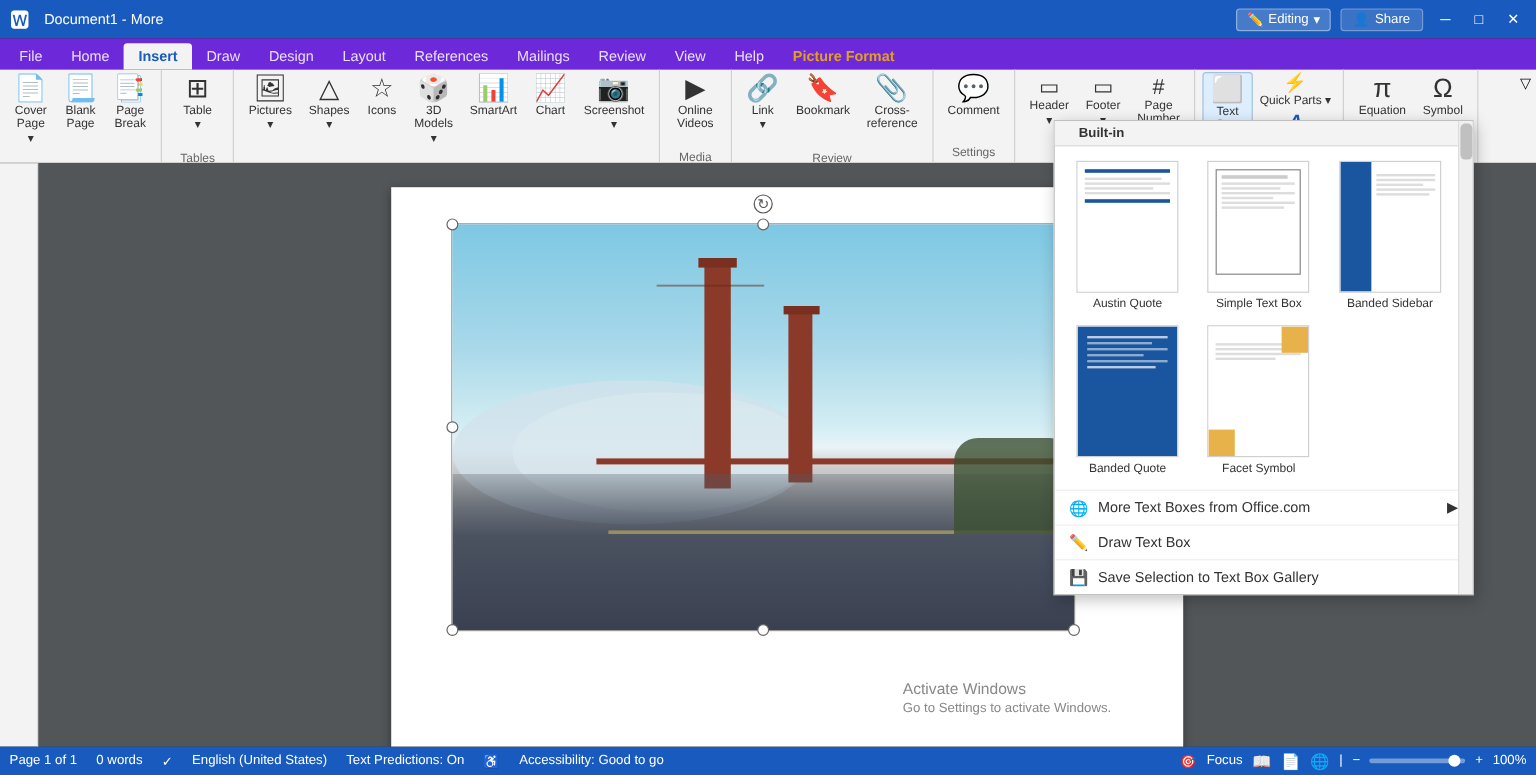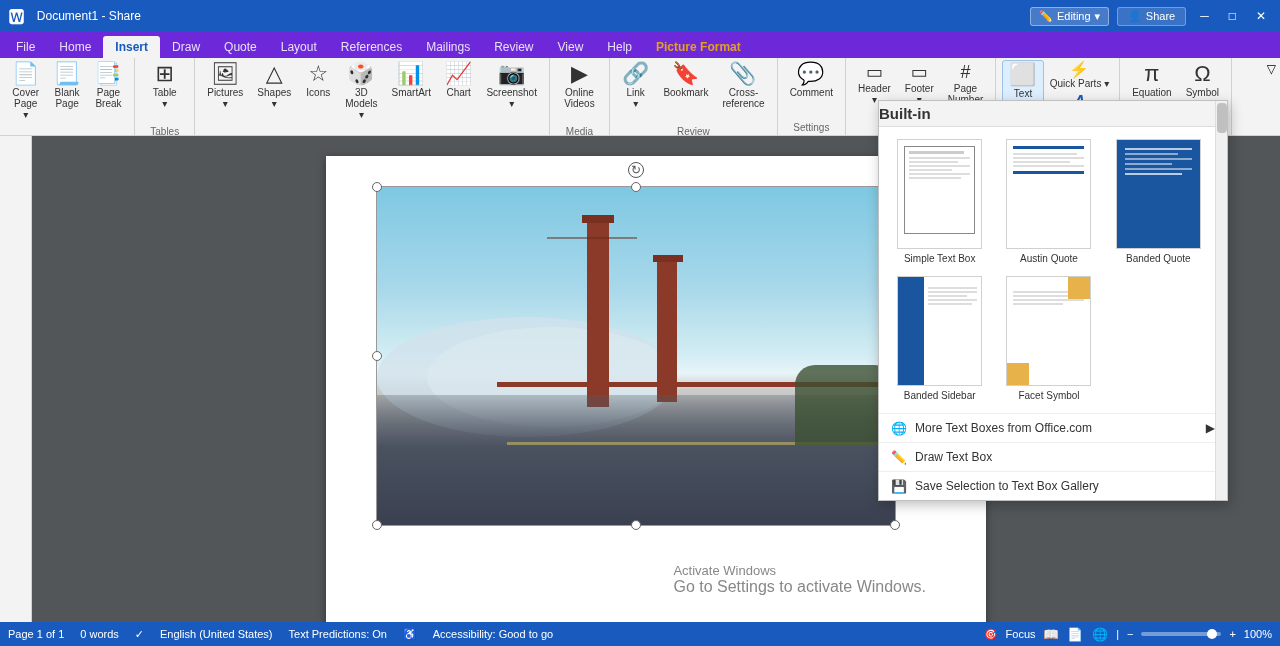--- a/index.html
+++ b/index.html
@@ -99,22 +99,22 @@
       top: 100px;
       left: 878px;
       width: 350px;
       background: white;
       border: 1px solid #c0c0c0;
       box-shadow: 2px 4px 12px rgba(0,0,0,0.25);
       z-index: 100;
     }
     .dropdown-header {
       background: #f3f3f3;
-      padding: 4px 0;
-      font-size: 15px;
+      padding: 4px 20px;
+      font-size: 11px;
       font-weight: 600;
       color: #333;
       border-bottom: 1px solid #ddd;
     }
     .textbox-gallery {
       display: grid;
       grid-template-columns: repeat(3, 1fr);
       gap: 0;
       padding: 6px;
       max-height: 320px;
@@ -291,21 +291,21 @@
       color: #333;
     }
     .ribbon-btn-small .rb-icon-sm { font-size: 16px; line-height: 1; }
   </style>
 </head>
 <body>
 
 <div id="title-bar">
   <div class="title-left">
     <span style="font-size:18px;">🆆</span>
-    <span>Document1 - Share</span>
+    <span>Document1 - More</span>
   </div>
   <div class="title-right">
     <div class="editing-badge">
       <span>✏️</span>
       <span>Editing</span>
       <span>▾</span>
     </div>
     <button class="title-btn">
       <span>👤</span>
       <span>Share</span>
@@ -314,21 +314,21 @@
     <span style="cursor:pointer;color:white;padding:0 6px;">□</span>
     <span style="cursor:pointer;color:white;padding:0 6px;">✕</span>
   </div>
 </div>
 
 <div id="ribbon-tabs">
   <div class="ribbon-tab">File</div>
   <div class="ribbon-tab">Home</div>
   <div class="ribbon-tab active">Insert</div>
   <div class="ribbon-tab">Draw</div>
-  <div class="ribbon-tab">Quote</div>
+  <div class="ribbon-tab">Design</div>
   <div class="ribbon-tab">Layout</div>
   <div class="ribbon-tab">References</div>
   <div class="ribbon-tab">Mailings</div>
   <div class="ribbon-tab">Review</div>
   <div class="ribbon-tab">View</div>
   <div class="ribbon-tab">Help</div>
   <div class="ribbon-tab" style="color:#e3a020;font-weight:600;">Picture Format</div>
 </div>
 
 <div id="ribbon-content">
@@ -546,94 +546,94 @@
         <div class="selection-handle ml"></div>
         <div class="selection-handle mr"></div>
         <div class="selection-handle bl"></div>
         <div class="selection-handle bc"></div>
         <div class="selection-handle br"></div>
       </div>
 
       <div style="position:absolute;bottom:60px;right:60px;color:#888;font-size:13px;">
         
         Activate Windows<br>
-        <span style="font-size:16px;">Go to Settings to activate Windows.</span>
+        <span style="font-size:11px;">Go to Settings to activate Windows.</span>
       </div>
     </div>
   </div>
 </div>
 
 <div id="textbox-dropdown">
 
   <div style="position:absolute;right:0;top:0;bottom:0;width:12px;background:#f0f0f0;border-left:1px solid #ddd;z-index:10;">
     <div style="width:10px;height:30px;background:#c0c0c0;border-radius:4px;margin:2px auto;"></div>
   </div>
 
   <div class="dropdown-header">Built-in</div>
 
   <div class="textbox-gallery" style="padding-right:14px;">
+
+    <div class="textbox-gallery-item">
+      <div class="textbox-preview">
+        <div style="height:100%;padding:6px;background:white;">
+          <div style="height:3px;background:#1a56a0;margin-bottom:4px;"></div>
+          <div style="height:2px;background:#ddd;margin-bottom:2px;width:90%;"></div>
+          <div style="height:2px;background:#ddd;margin-bottom:2px;"></div>
+          <div style="height:2px;background:#ddd;margin-bottom:2px;width:80%;"></div>
+          <div style="height:2px;background:#ddd;margin-bottom:4px;"></div>
+          <div style="height:3px;background:#1a56a0;"></div>
+        </div>
+      </div>
+      <span class="item-label">Austin Quote</span>
+    </div>
 
     <div class="textbox-gallery-item">
       <div class="textbox-preview">
         <div style="margin:6px;border:1px solid #888;height:88px;padding:4px;background:white;">
           <div style="height:3px;background:#ccc;margin-bottom:3px;width:90%;"></div>
           <div style="height:2px;background:#ddd;margin-bottom:2px;"></div>
           <div style="height:2px;background:#ddd;margin-bottom:2px;width:80%;"></div>
           <div style="height:2px;background:#ddd;margin-bottom:2px;"></div>
           <div style="height:2px;background:#ddd;margin-bottom:2px;width:70%;"></div>
           <div style="height:2px;background:#ddd;margin-bottom:2px;"></div>
           <div style="height:2px;background:#ddd;width:85%;"></div>
         </div>
       </div>
       <span class="item-label">Simple Text Box</span>
     </div>
 
-    <div class="textbox-gallery-item">
-      <div class="textbox-preview">
-        <div style="height:100%;padding:6px;background:white;">
-          <div style="height:3px;background:#1a56a0;margin-bottom:4px;"></div>
-          <div style="height:2px;background:#ddd;margin-bottom:2px;width:90%;"></div>
-          <div style="height:2px;background:#ddd;margin-bottom:2px;"></div>
-          <div style="height:2px;background:#ddd;margin-bottom:2px;width:80%;"></div>
-          <div style="height:2px;background:#ddd;margin-bottom:4px;"></div>
-          <div style="height:3px;background:#1a56a0;"></div>
-        </div>
-      </div>
-      <span class="item-label">Austin Quote</span>
-    </div>
-
-
-    <div class="textbox-gallery-item">
-      <div class="textbox-preview">
-        <div style="height:100%;background:#1a56a0;padding:8px;">
-          <div style="height:2px;background:rgba(255,255,255,0.7);margin-bottom:3px;"></div>
-          <div style="height:2px;background:rgba(255,255,255,0.5);margin-bottom:3px;width:80%;"></div>
-          <div style="height:2px;background:rgba(255,255,255,0.5);margin-bottom:3px;"></div>
-          <div style="height:2px;background:rgba(255,255,255,0.5);margin-bottom:3px;width:70%;"></div>
-          <div style="height:2px;background:rgba(255,255,255,0.5);margin-bottom:3px;"></div>
-          <div style="height:2px;background:rgba(255,255,255,0.7);width:85%;"></div>
-        </div>
-      </div>
-      <span class="item-label">Banded Quote</span>
-    </div>
 
     <div class="textbox-gallery-item">
       <div class="textbox-preview">
         <div style="height:100%;display:flex;">
           <div style="width:26px;background:#1a56a0;"></div>
           <div style="flex:1;padding:4px;background:white;">
             <div style="height:2px;background:#ddd;margin-bottom:2px;margin-top:6px;"></div>
             <div style="height:2px;background:#ddd;margin-bottom:2px;"></div>
             <div style="height:2px;background:#ddd;margin-bottom:2px;width:80%;"></div>
             <div style="height:2px;background:#ddd;margin-bottom:2px;"></div>
             <div style="height:2px;background:#ddd;width:90%;"></div>
           </div>
         </div>
       </div>
       <span class="item-label">Banded Sidebar</span>
+    </div>
+
+    <div class="textbox-gallery-item">
+      <div class="textbox-preview">
+        <div style="height:100%;background:#1a56a0;padding:8px;">
+          <div style="height:2px;background:rgba(255,255,255,0.7);margin-bottom:3px;"></div>
+          <div style="height:2px;background:rgba(255,255,255,0.5);margin-bottom:3px;width:80%;"></div>
+          <div style="height:2px;background:rgba(255,255,255,0.5);margin-bottom:3px;"></div>
+          <div style="height:2px;background:rgba(255,255,255,0.5);margin-bottom:3px;width:70%;"></div>
+          <div style="height:2px;background:rgba(255,255,255,0.5);margin-bottom:3px;"></div>
+          <div style="height:2px;background:rgba(255,255,255,0.7);width:85%;"></div>
+        </div>
+      </div>
+      <span class="item-label">Banded Quote</span>
     </div>
 
     <div class="textbox-gallery-item">
       <div class="textbox-preview">
         <div style="height:100%;background:white;position:relative;padding:6px;">
           <div style="position:absolute;top:0;right:0;width:22px;height:22px;background:#e8b24a;"></div>
           <div style="position:absolute;bottom:0;left:0;width:22px;height:22px;background:#e8b24a;"></div>
           <div style="height:2px;background:#ddd;margin-bottom:2px;margin-top:8px;"></div>
           <div style="height:2px;background:#ddd;margin-bottom:2px;width:80%;"></div>
           <div style="height:2px;background:#ddd;margin-bottom:2px;"></div>

